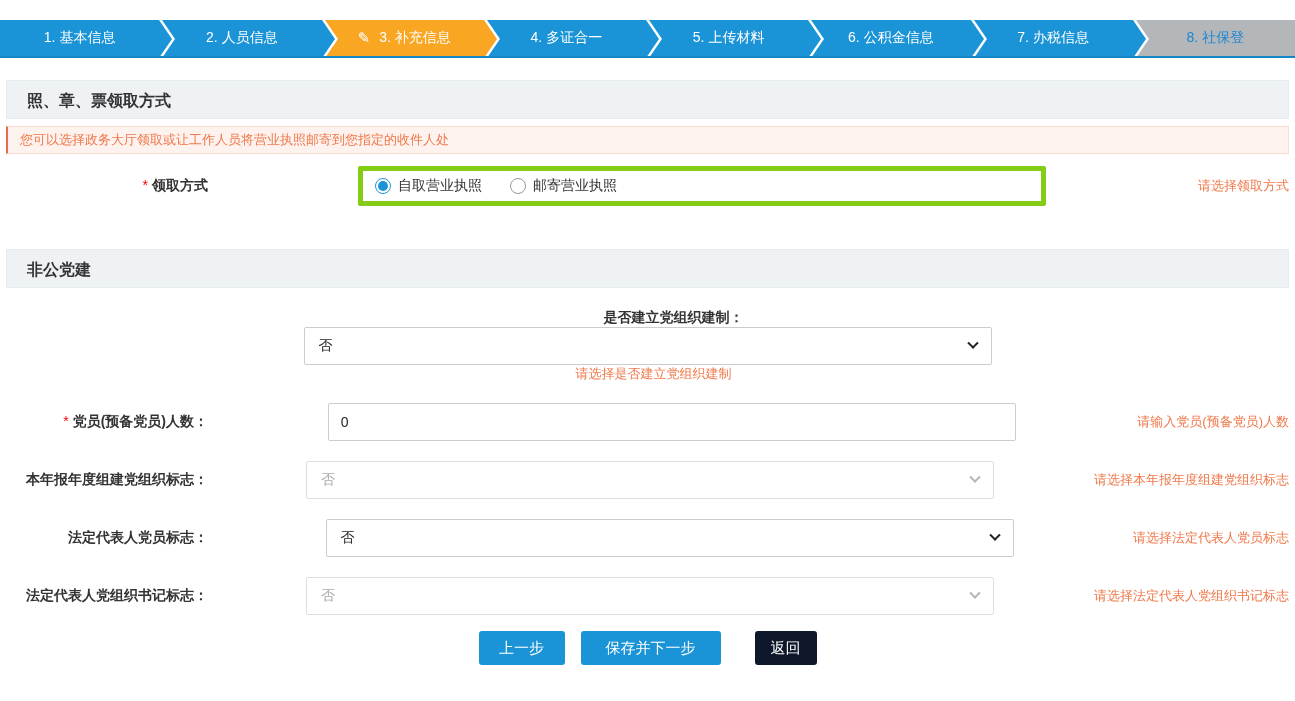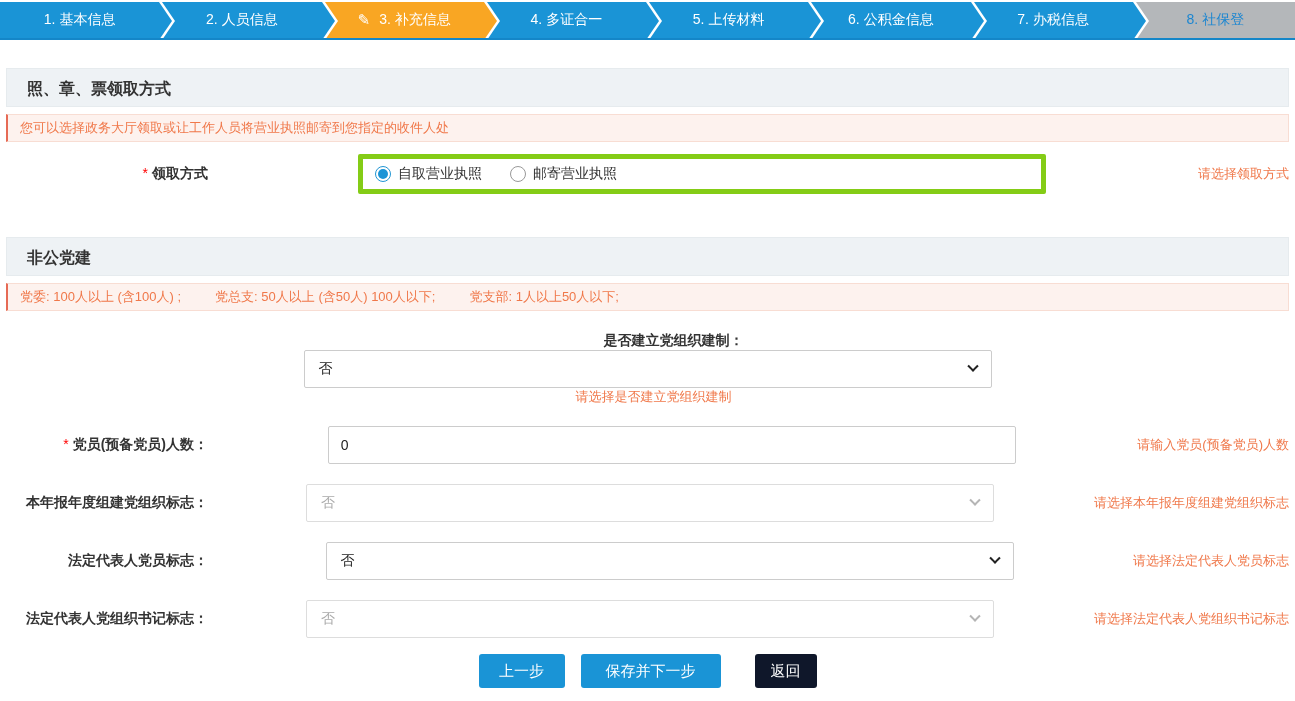--- a/index.html
+++ b/index.html
@@ -1,20 +1,20 @@
 <!DOCTYPE html>
 <html><head>
 <meta charset="utf-8">
 <style>
   * { margin:0; padding:0; box-sizing:border-box; }
   html,body { width:1295px; height:701px; overflow:hidden; background:#fff;
     font-family:"Liberation Sans","DejaVu Sans",sans-serif; }
 
   
-  .wizard { display:flex; height:38px; margin-top:2px; overflow:hidden;
+  .wizard { display:flex; height:38px; margin-top:20px; overflow:hidden;
     border-bottom:2px solid #1486c8; }
   .step { position:relative; flex:1 1 0; background:#1a94d6; color:#fff;
     display:flex; align-items:center; justify-content:center;
     font-size:14px; margin-right:3px; cursor:pointer; }
   .step:nth-child(1){z-index:8}.step:nth-child(2){z-index:7}.step:nth-child(3){z-index:6}
   .step:nth-child(4){z-index:5}.step:nth-child(5){z-index:4}.step:nth-child(6){z-index:3}
   .step:nth-child(7){z-index:2}.step:nth-child(8){z-index:1}
   .step::before { content:""; position:absolute; right:-16px; top:0; width:0; height:0;
     border-top:19px solid transparent; border-bottom:19px solid transparent;
     border-left:13px solid #fff; }
@@ -22,21 +22,21 @@
     border-top:19px solid transparent; border-bottom:19px solid transparent;
     border-left:13px solid #1a94d6; }
   .step.active { background:#f9a623; }
   .step.active::after { border-left-color:#f9a623; }
   .step.future-disabled { background:#b4b7ba; color:#1c86d1; margin-right:0; }
   .step.future-disabled::before,.step.future-disabled::after { display:none; }
   .pencil { margin-right:9px; font-size:15px; }
 
   
   .content { padding:0 6px; }
-  .section-header { margin-top:28px; height:39px; line-height:39px; background:#eef2f5;
+  .section-header { margin-top:22px; height:39px; line-height:39px; background:#eef2f5;
     border:1px solid #e6ebee; font-size:16px; font-weight:bold; color:#333;
     padding-left:20px; }
   .notice { margin-top:7px; height:28px; line-height:26px; background:#fdf2ee;
     border:1px solid #f8ddd3; border-left:2px solid #e66a55;
     color:#f0784a; font-size:13px; padding-left:12px; display:flex; gap:34px; }
 
   .form-row { display:flex; align-items:center;justify-content:space-between; }
   .row-label { width:212px; text-align:right; padding-right:10px;
     font-size:14px; font-weight:bold; color:#333; white-space:nowrap; }
   .req { color:#f00; margin-right:4px; font-weight:normal; }
@@ -124,25 +124,20 @@
       </div>
       <div class="radio">
         <span class="rdot off"></span>
         <span>邮寄营业执照</span>
       </div>
     </div>
     <div class="hint">请选择领取方式</div>
   </div>
 
   <div class="section-header mt43">非公党建</div>
-  <div class="notice">
-    <span>党委: 100人以上 (含100人) ;</span>
-    <span>党总支: 50人以上 (含50人) 100人以下;</span>
-    <span>党支部: 1人以上50人以下;</span>
-  </div>
 
   <div class="form-row mt21">
     <div class="row-label">是否建立党组织建制：</div>
     <div class="ctl">
       <span>否</span>
       <span class="chev"></span>
     </div>
     <div class="hint">请选择是否建立党组织建制</div>
   </div>
 

